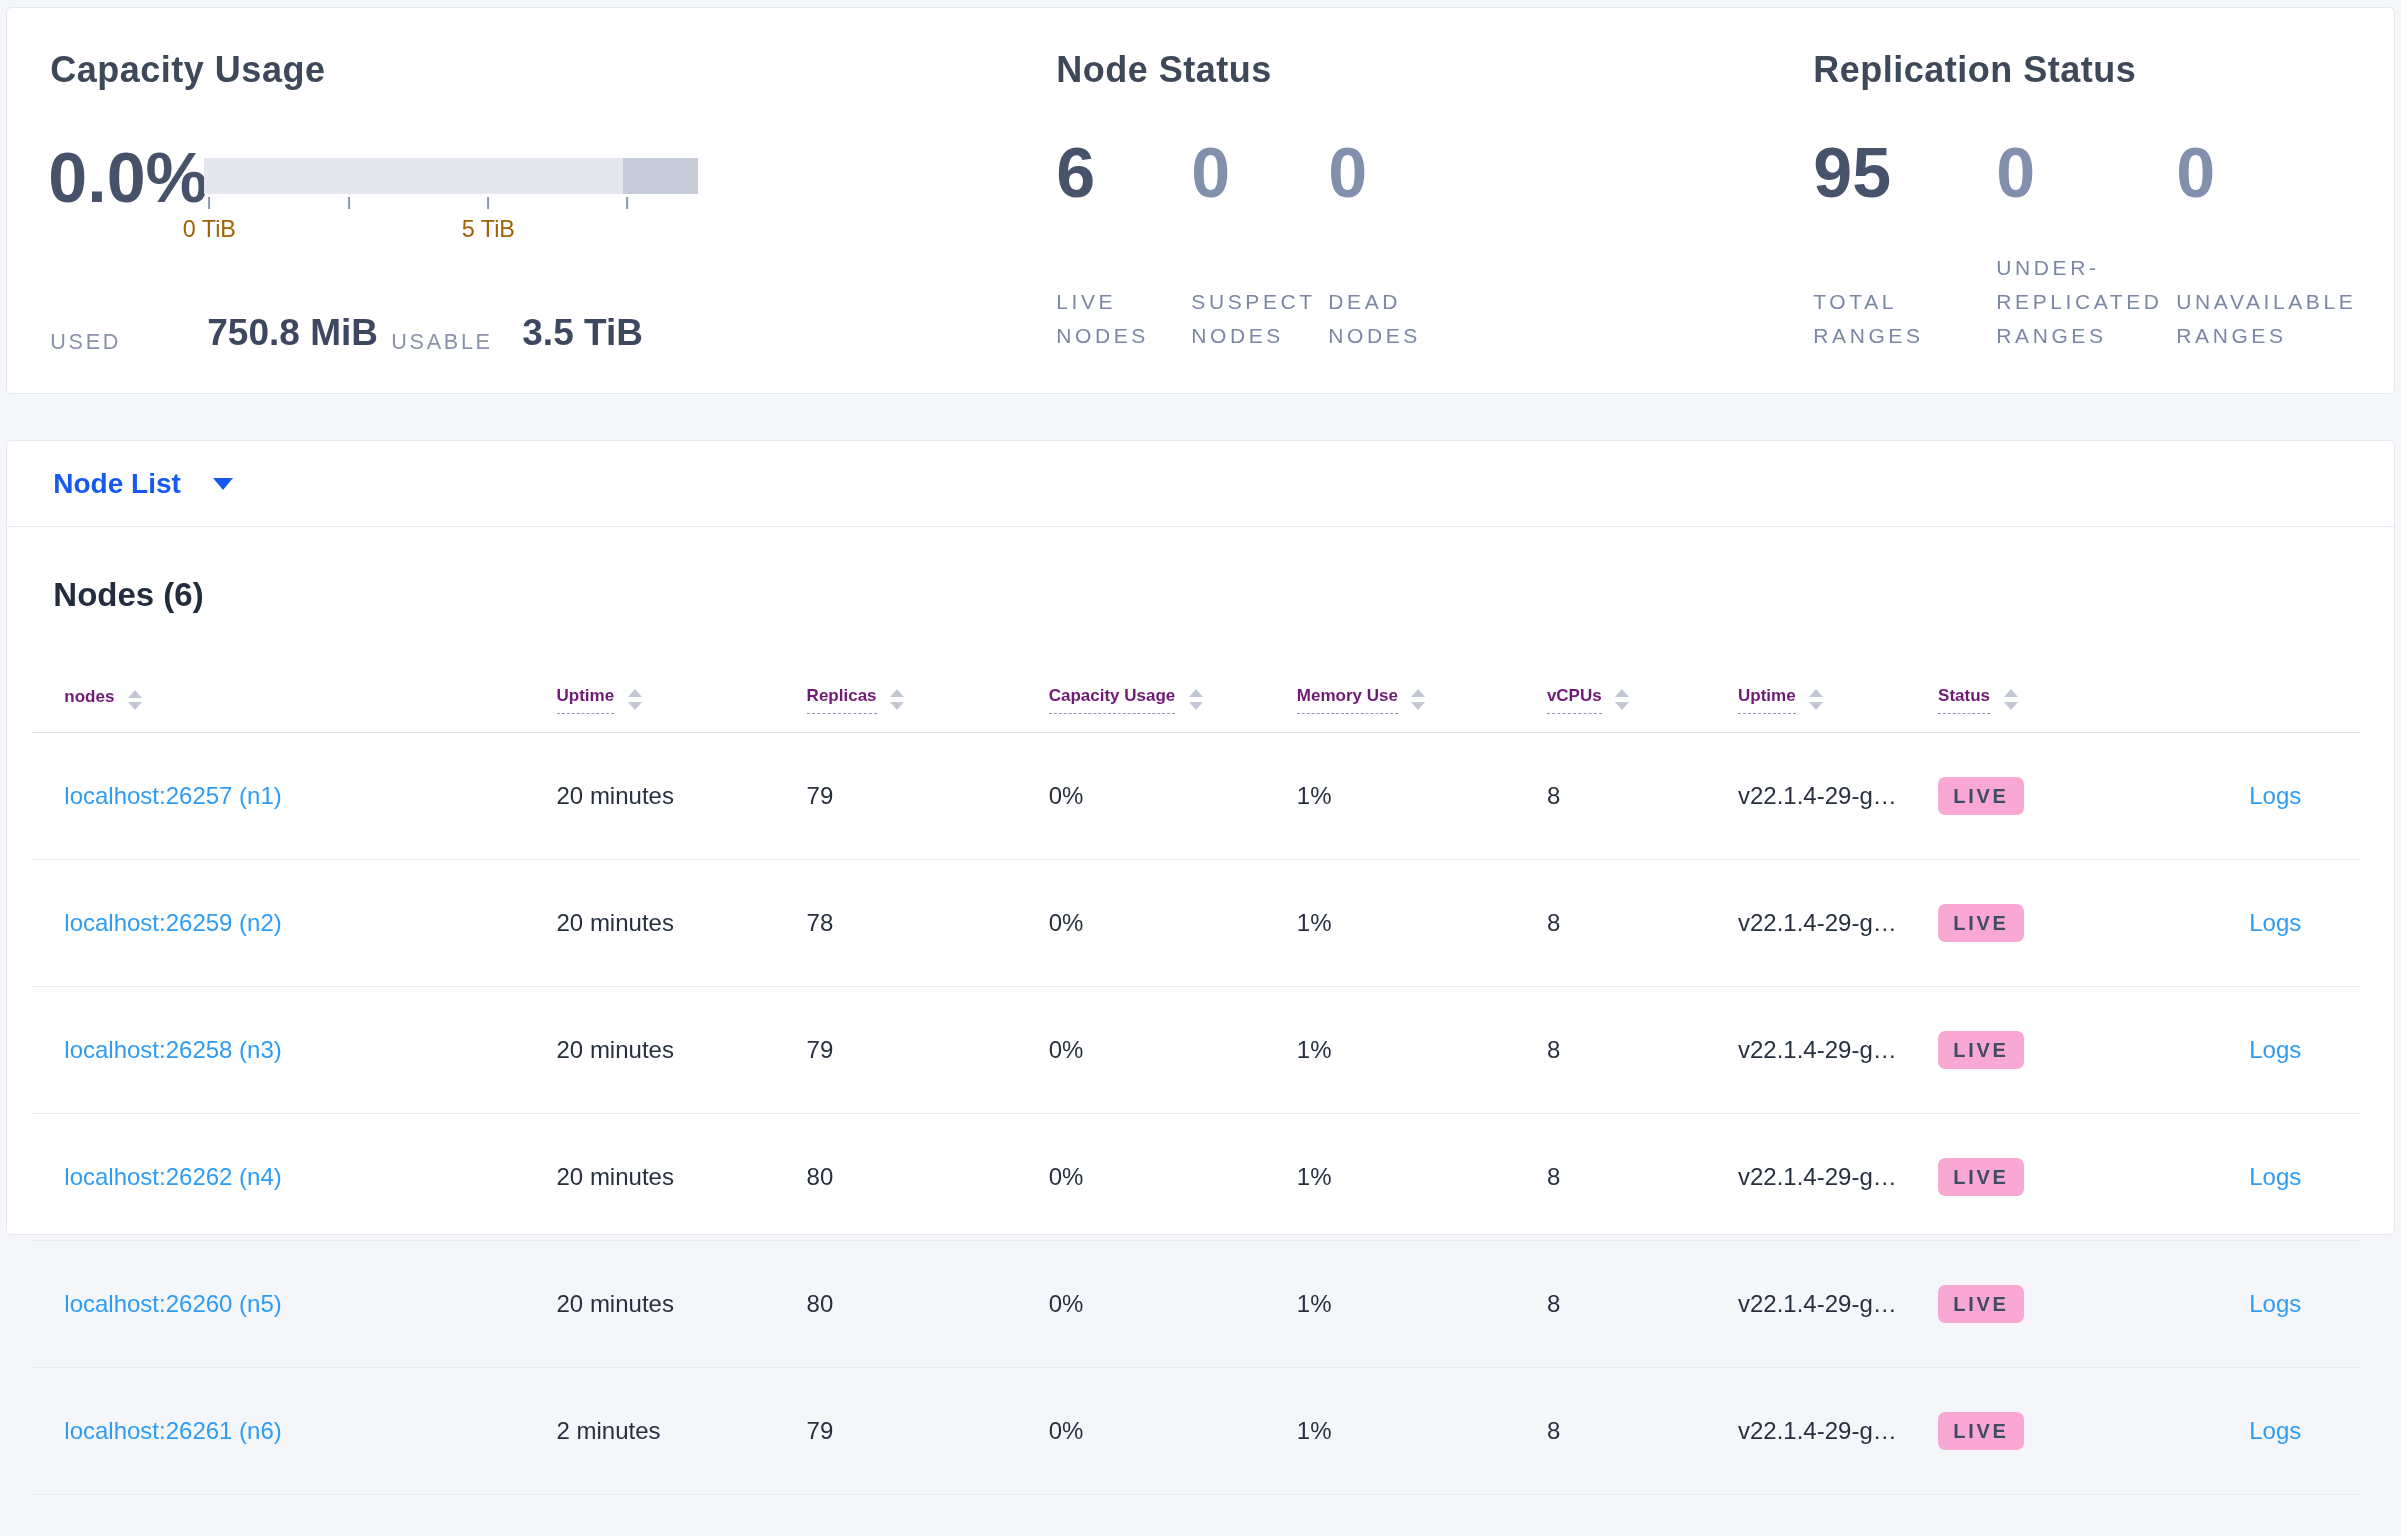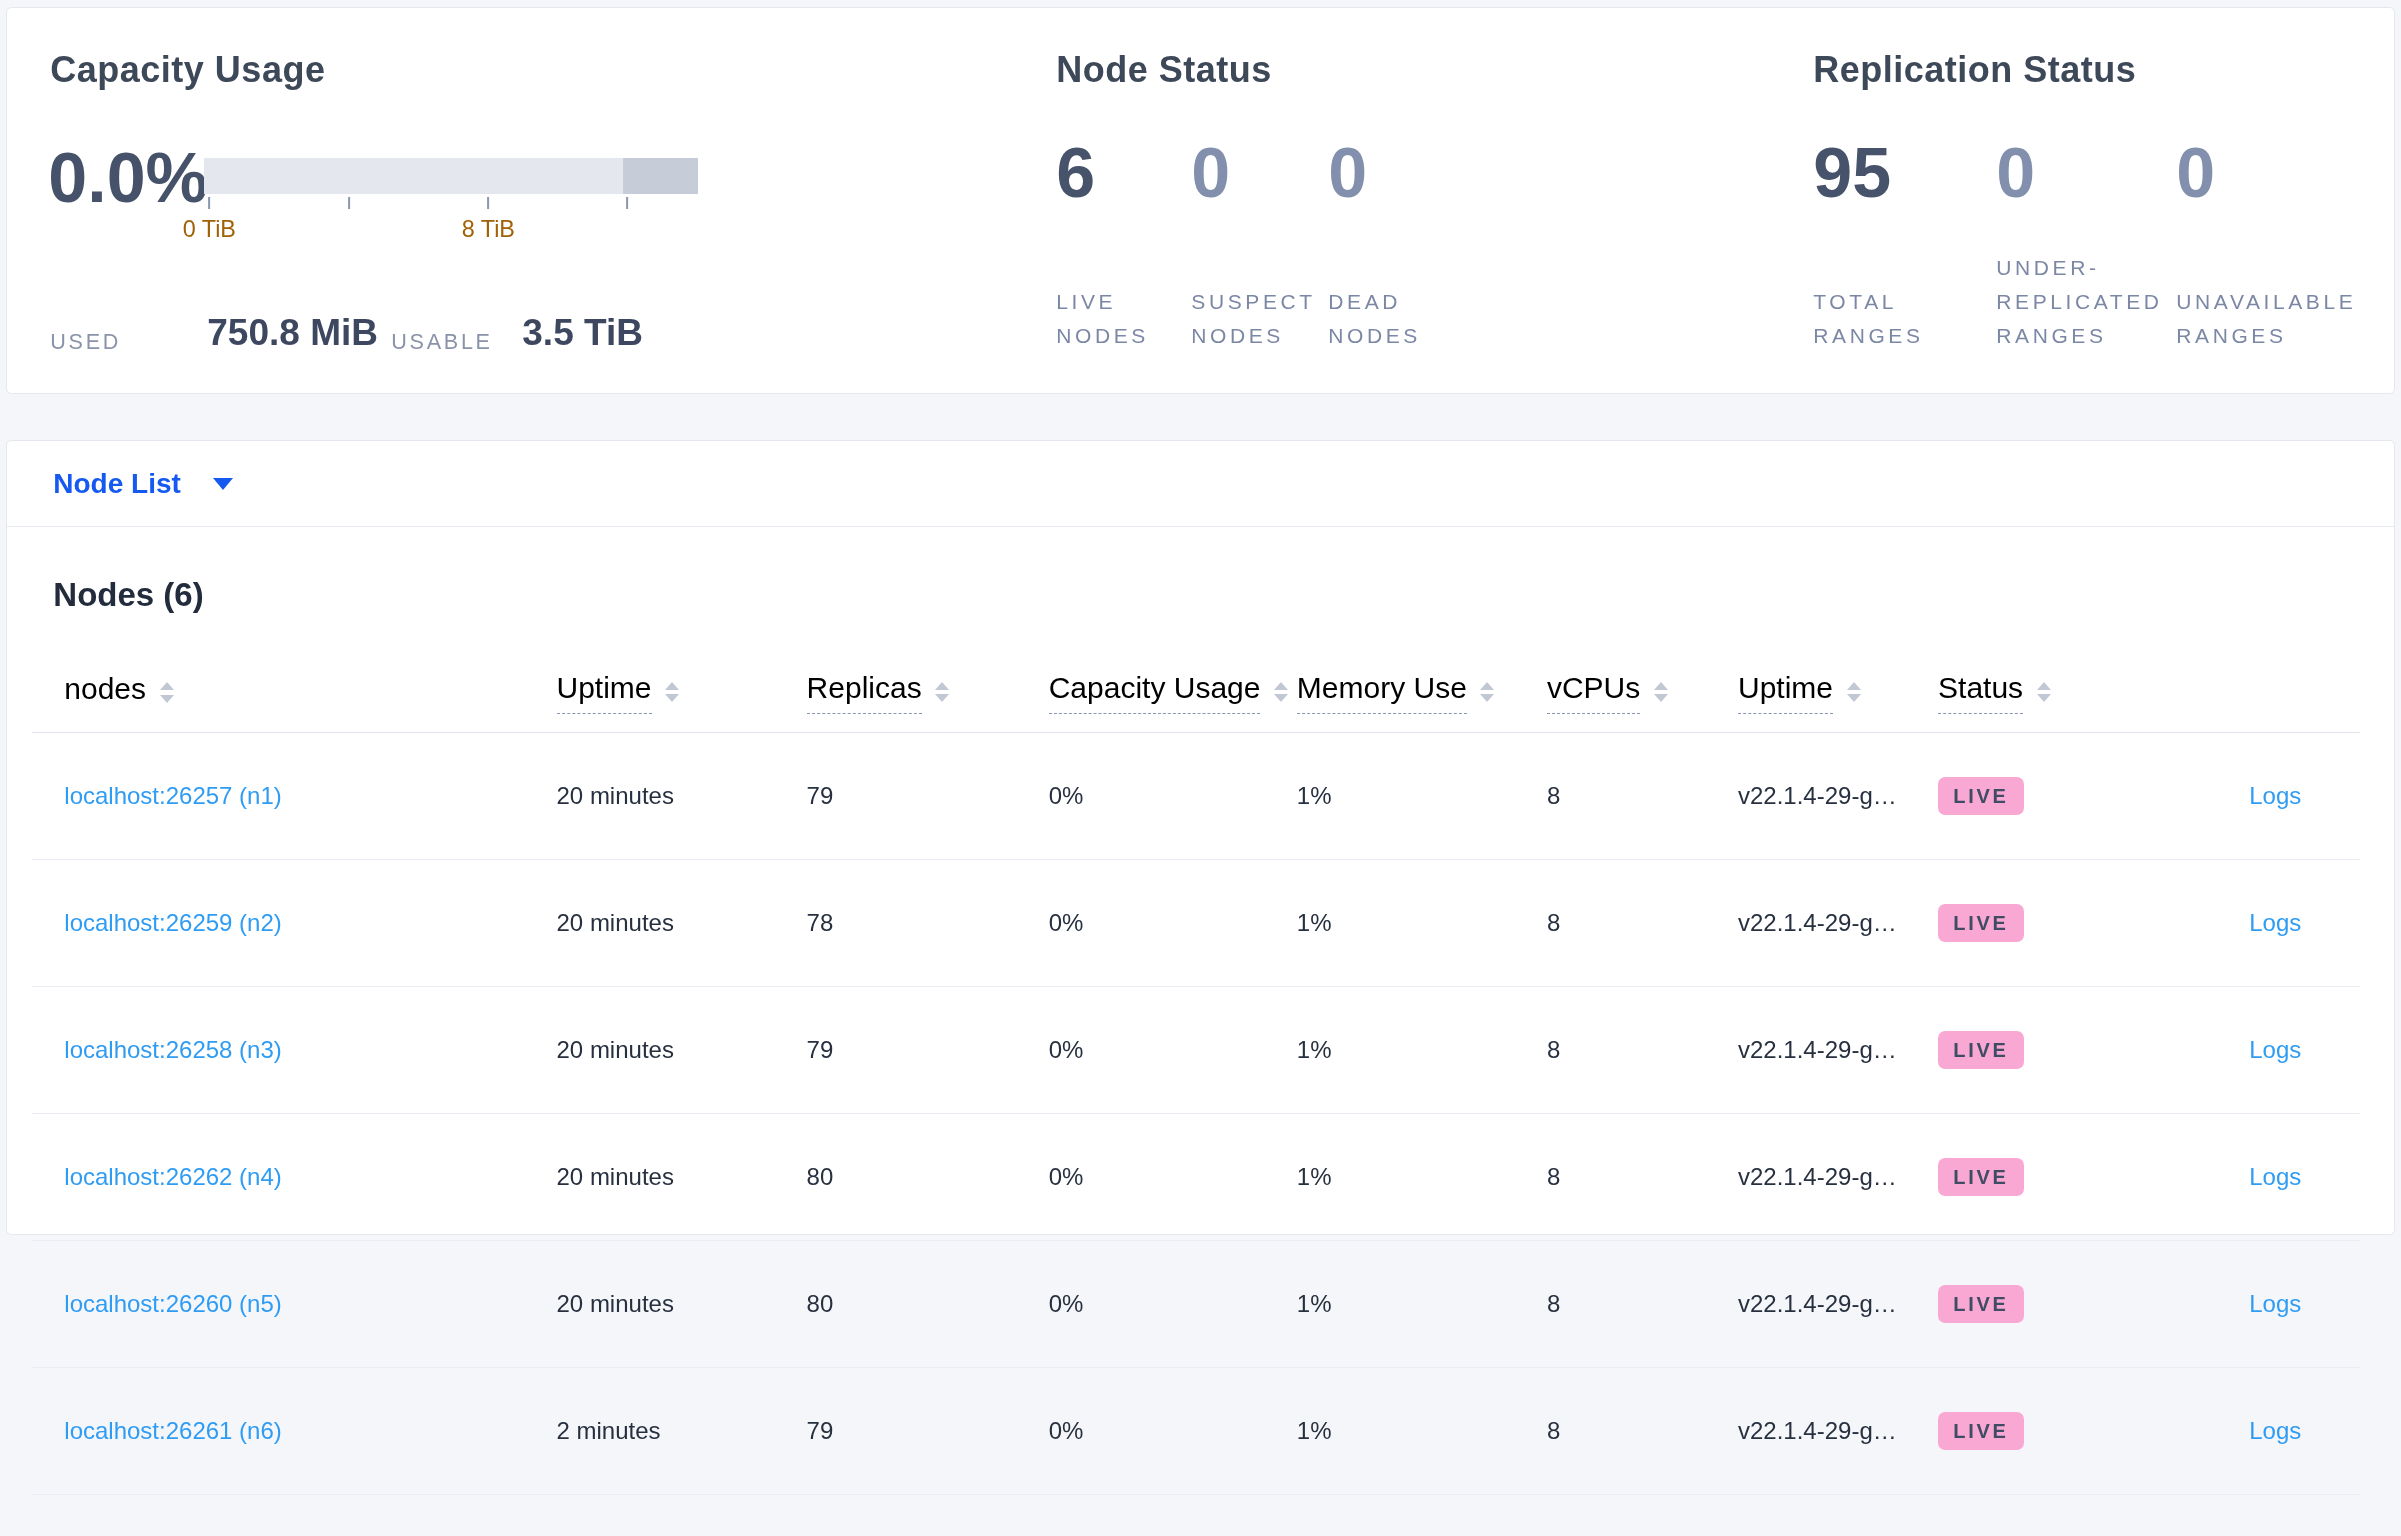--- a/index.html
+++ b/index.html
@@ -91,21 +91,21 @@
 
   table {
     position:absolute; left:25px; top:215px;
     width:2328px;
     border-collapse:collapse; table-layout:fixed;
   }
   th {
     height:76px;
     vertical-align:bottom; padding-bottom:18px;
     text-align:left;
-    font-size:30px; font-weight:400; color:#000000;
+    font-size:17px; font-weight:700; color:#701a75;
     border-bottom:1.8px solid #dfe4eb;
   }
   td {
     height:127px;
     vertical-align:middle;
     font-size:24px; color:#27303f;
     border-bottom:1.8px solid #e9ecf2;
   }
   th:first-child, td:first-child { padding-left:32px; }
   th:last-child, td:last-child { text-align:right; padding-right:59px; }
@@ -142,21 +142,21 @@
   <div class="big-number" id="capacity-percent">0.0%</div>
 
   <div id="capacity-bar">
     <div id="capacity-bar-dark" style="left: 84.8%; width: 15.2%;"></div>
   </div>
   <div class="tick" style="left: 202px;"></div>
   <div class="tick" style="left: 342px;"></div>
   <div class="tick" style="left: 481px;"></div>
   <div class="tick" style="left: 620px;"></div>
   <div class="tick-label" style="left: 202px;">0 TiB</div>
-  <div class="tick-label" style="left: 481px;">8 TiB</div>
+  <div class="tick-label" style="left: 481px;">5 TiB</div>
 
   <div class="cap-caption" style="left:43px;">USED</div>
   <div class="cap-value" style="left:200px;">750.8 MiB</div>
   <div class="cap-caption" style="left:384px;">USABLE</div>
   <div class="cap-value" style="left:515px;">3.5 TiB</div>
 
   <div class="section-title" style="left:1049px; top:41px;">Node Status</div>
   <div class="big-number" style="left:1049px; top:130px;">6</div>
   <div class="big-number muted" style="left:1184px; top:130px;">0</div>
   <div class="big-number muted" style="left:1321px; top:130px;">0</div>

